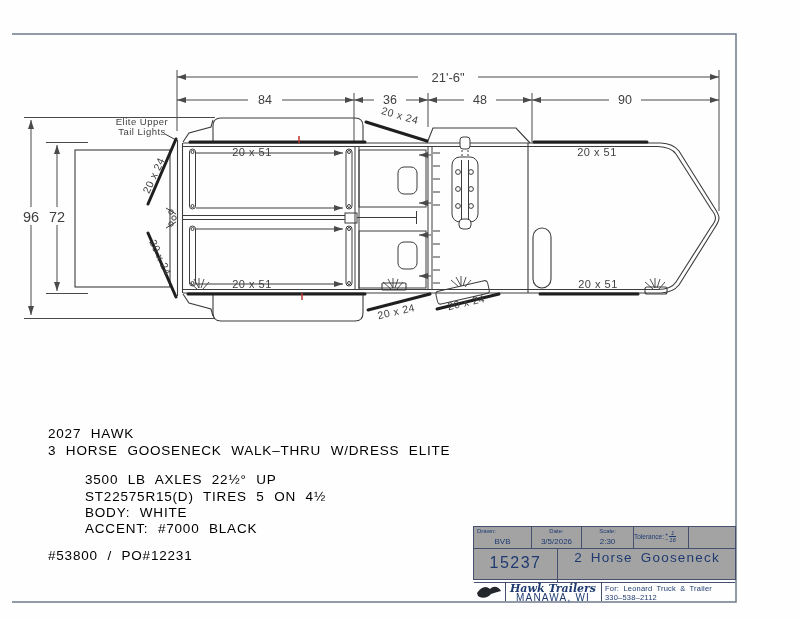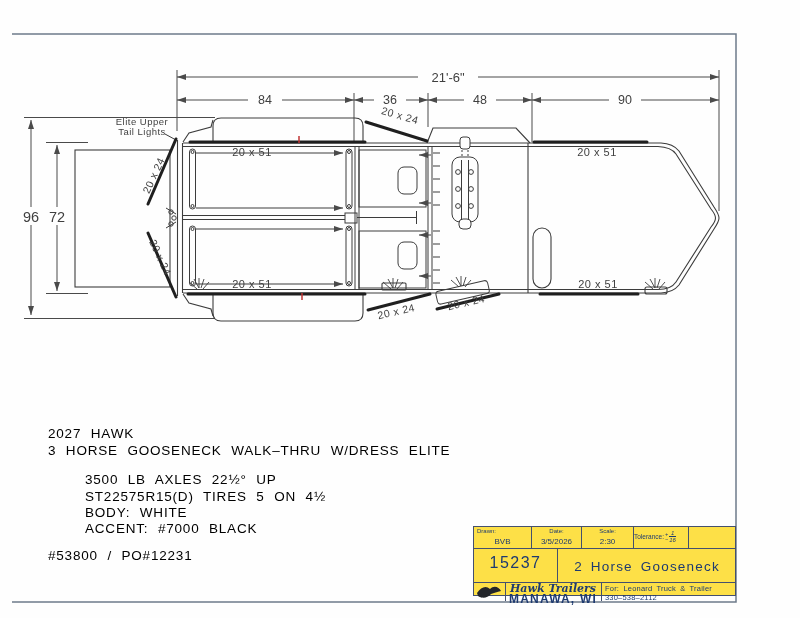--- a/index.html
+++ b/index.html
@@ -4,40 +4,40 @@
 <style>
   html,body{margin:0;padding:0;background:#fff;}
   body{width:800px;height:618px;position:relative;overflow:hidden;
        font-family:"Liberation Sans",sans-serif;}
   .sheet{position:absolute;inset:0;background:#fefefe;}
   svg text{font-family:"Liberation Sans",sans-serif;fill:#3f3f3f;}
   
   .note{position:absolute;color:#000000;font-size:13.5px;letter-spacing:.8px;
         word-spacing:5px;white-space:nowrap;text-align:center;}
   
-  .tb{position:absolute;left:473px;top:526px;width:263px;height:70px;
-      border:1.5px solid #44506e;box-sizing:border-box;background:#fde047;}
+  .tb{position:absolute;left:473px;top:526px;width:263px;height:54px;
+      border:1.5px solid #44506e;box-sizing:border-box;background:#a3a3a3;}
   .tb .ln{position:absolute;background:#44506e;}
   .tb span{position:absolute;color:#1e3a70;white-space:nowrap;}
   .lbl{font-size:6px;}
   .val{font-size:8px;text-align:center;}
   .tolwrap{position:absolute;left:160px;top:3px;width:54px;display:flex;
            align-items:center;color:#1e3a70;}
   .tolwrap .t{font-size:6.5px;}
   .pm{display:flex;flex-direction:column;font-size:5.5px;line-height:4.5px;
       margin:0 1px;font-style:normal;}
   .frac{display:flex;flex-direction:column;font-size:6px;line-height:6px;
         text-align:center;font-style:normal;}
   .frac .num{border-bottom:.7px solid #1e3a70;}
   .num15237{font-size:16px;letter-spacing:1.5px;text-align:center;}
   .ttl{font-size:13.5px;letter-spacing:1.2px;word-spacing:3px;text-align:center;
-       color:#24407c;margin-top:9px;}
+       color:#24407c;}
   .script{font-family:"DejaVu Serif","Liberation Serif",serif;font-style:italic;
           font-weight:bold;font-size:11px;text-align:center;}
-  .city{font-size:12px;letter-spacing:1.2px;text-align:center;font-weight:bold;}
+  .city{font-size:10px;letter-spacing:1.2px;text-align:center;}
   .forline{font-size:7.5px;letter-spacing:.2px;word-spacing:2px;}
 </style>
 </head>
 <body>
 
 <div class="sheet">
 
 <svg width="800" height="618" viewBox="0 0 800 618">
   <defs>
     <marker id="arr" markerUnits="userSpaceOnUse" markerWidth="10" markerHeight="7" refX="9" refY="3" orient="auto-start-reverse">

